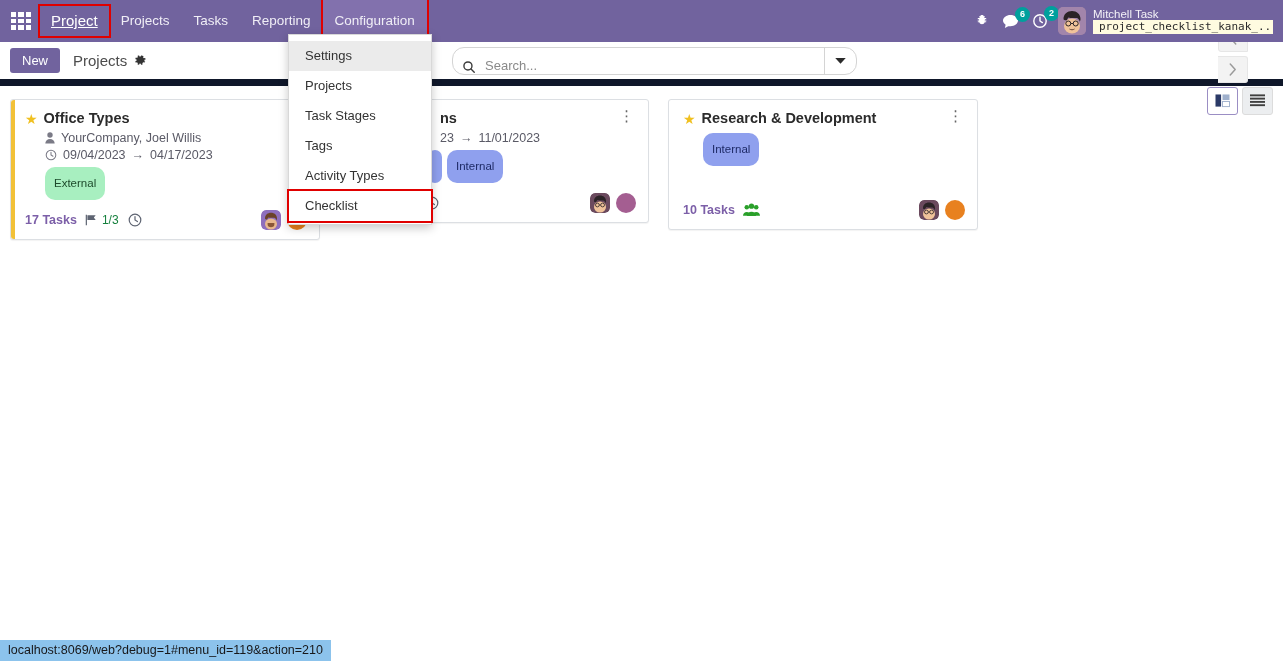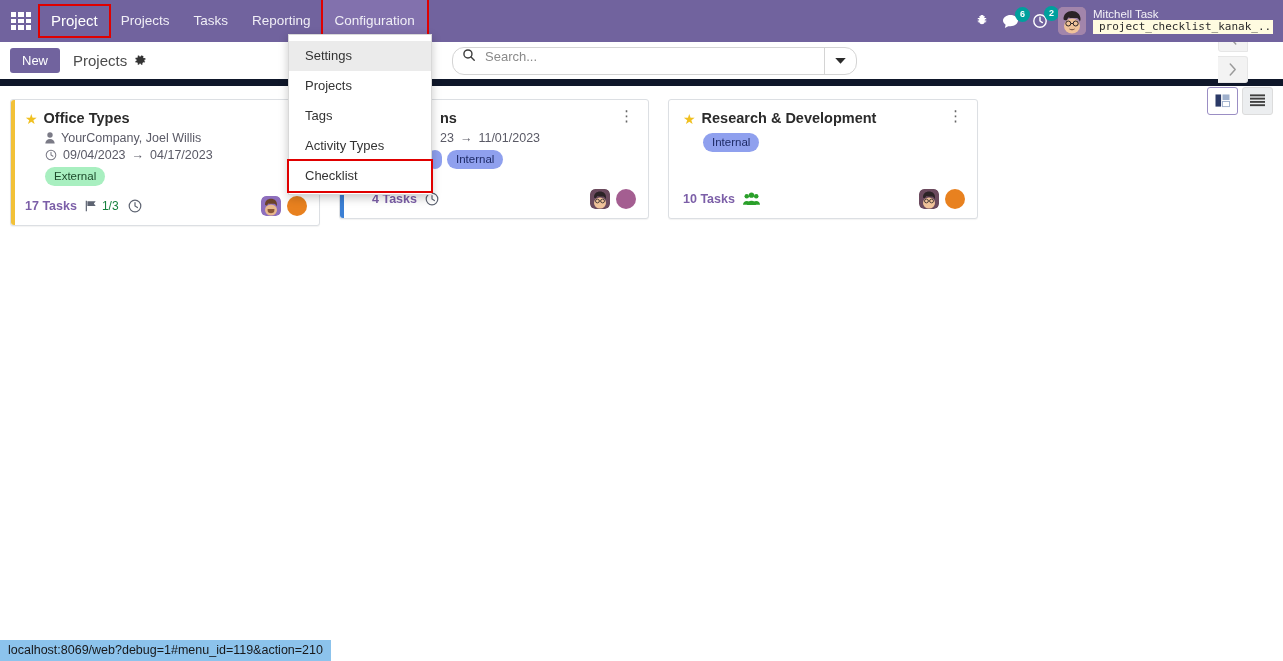--- a/index.html
+++ b/index.html
@@ -40,21 +40,21 @@
   .brand {
     color: #ffffff;
     font-size: 15px;
     font-weight: 400;
     padding: 5px 11px;
     margin-left: 6px;
     position: relative;
     cursor: pointer;
     line-height: 20px;
   }
-  .brand.boxed { outline: 2px solid #e00000; }
+  .brand.boxed { outline: 2px solid #e00000; text-decoration: underline; }
   .nav-item {
     color: #f0eef6;
     font-size: 13.5px;
     padding: 11px 12px;
     cursor: pointer;
     line-height: 20px;
     white-space: nowrap;
   }
   .nav-item.open {
     background: #8271ad;
@@ -158,21 +158,21 @@
     color: #4c4c4c;
     margin-left: 13px;
     display: flex;
     align-items: center;
     gap: 7px;
   }
   .cp-left { display: flex; align-items: center; width: 420px; }
   .cp-mid { flex: 1 1 auto; display: flex; justify-content: flex-start; }
   .searchbox {
     display: flex;
-    align-items: flex-start;
+    align-items: flex-end;
     border: 1px solid #d4d4d4;
     border-radius: 12px;
     height: 28px;
     width: 405px;
     background: #fff;
     margin-left: 22px;
   }
   .searchbox .mag { padding: 0 7px 0 9px; color: #3c3c3c; display:flex; }
   .search-input {
     border: none;
@@ -259,21 +259,21 @@
     gap: 6px;
     font-size: 12.5px;
     color: #5a5a66;
     margin-top: 3px;
     padding-left: 20px;
   }
   .card-line .ico { color: #7a7a86; display: inline-flex; }
   .tags { display: flex; gap: 5px; margin-top: 5px; padding-left: 20px; flex-wrap: wrap; }
   .tag {
     font-size: 11.5px;
-    padding: 2px 9px;
+    padding: 9px 9px;
     border-radius: 10px;
     line-height: 15px;
     white-space: nowrap;
   }
   .card-foot {
     display: flex;
     align-items: center;
     padding: 6px 12px 9px 14px;
     min-height: 34px;
   }
@@ -597,20 +597,23 @@
 </div>
 
 <div class="dropdown">
   <div class="dd-item active">
     <span>Settings</span>
   </div>
   <div class="dd-item">
     <span>Projects</span>
   </div>
   <div class="dd-item">
+    <span>Task Stages</span>
+  </div>
+  <div class="dd-item">
     <span>Tags</span>
   </div>
   <div class="dd-item">
     <span>Activity Types</span>
   </div>
   <div class="dd-item boxed">
     <span>Checklist</span>
   </div>
 </div>
 

